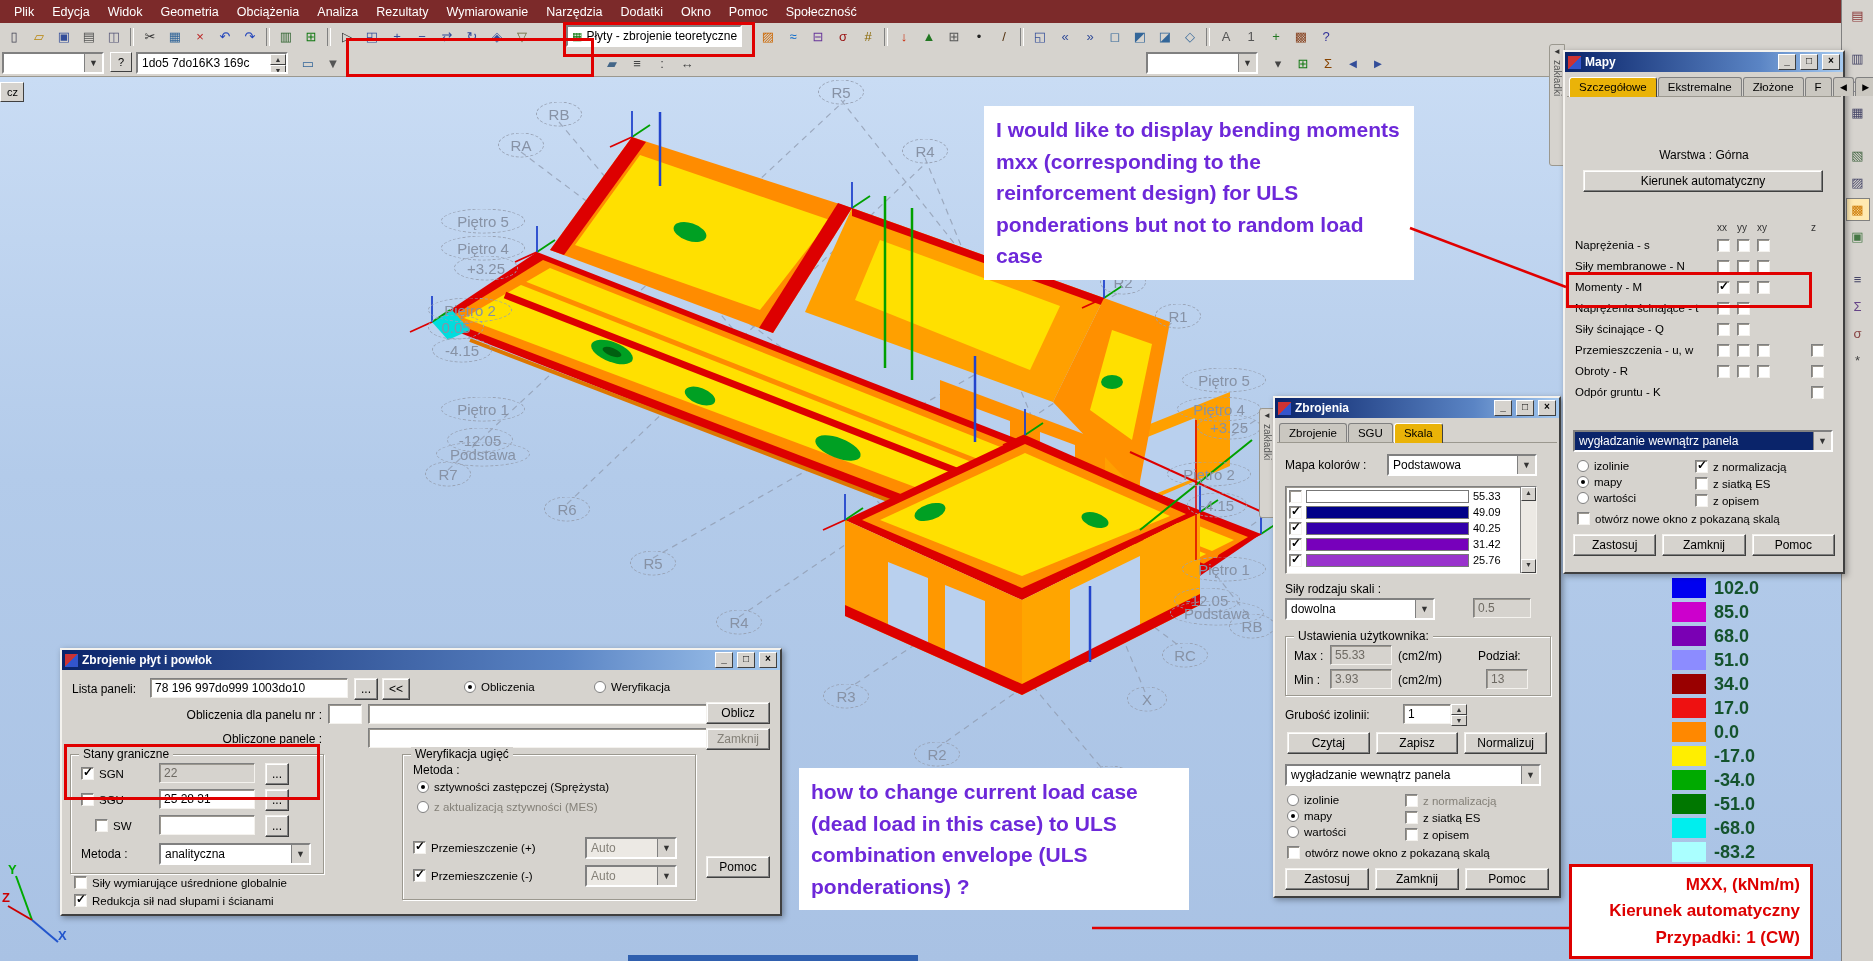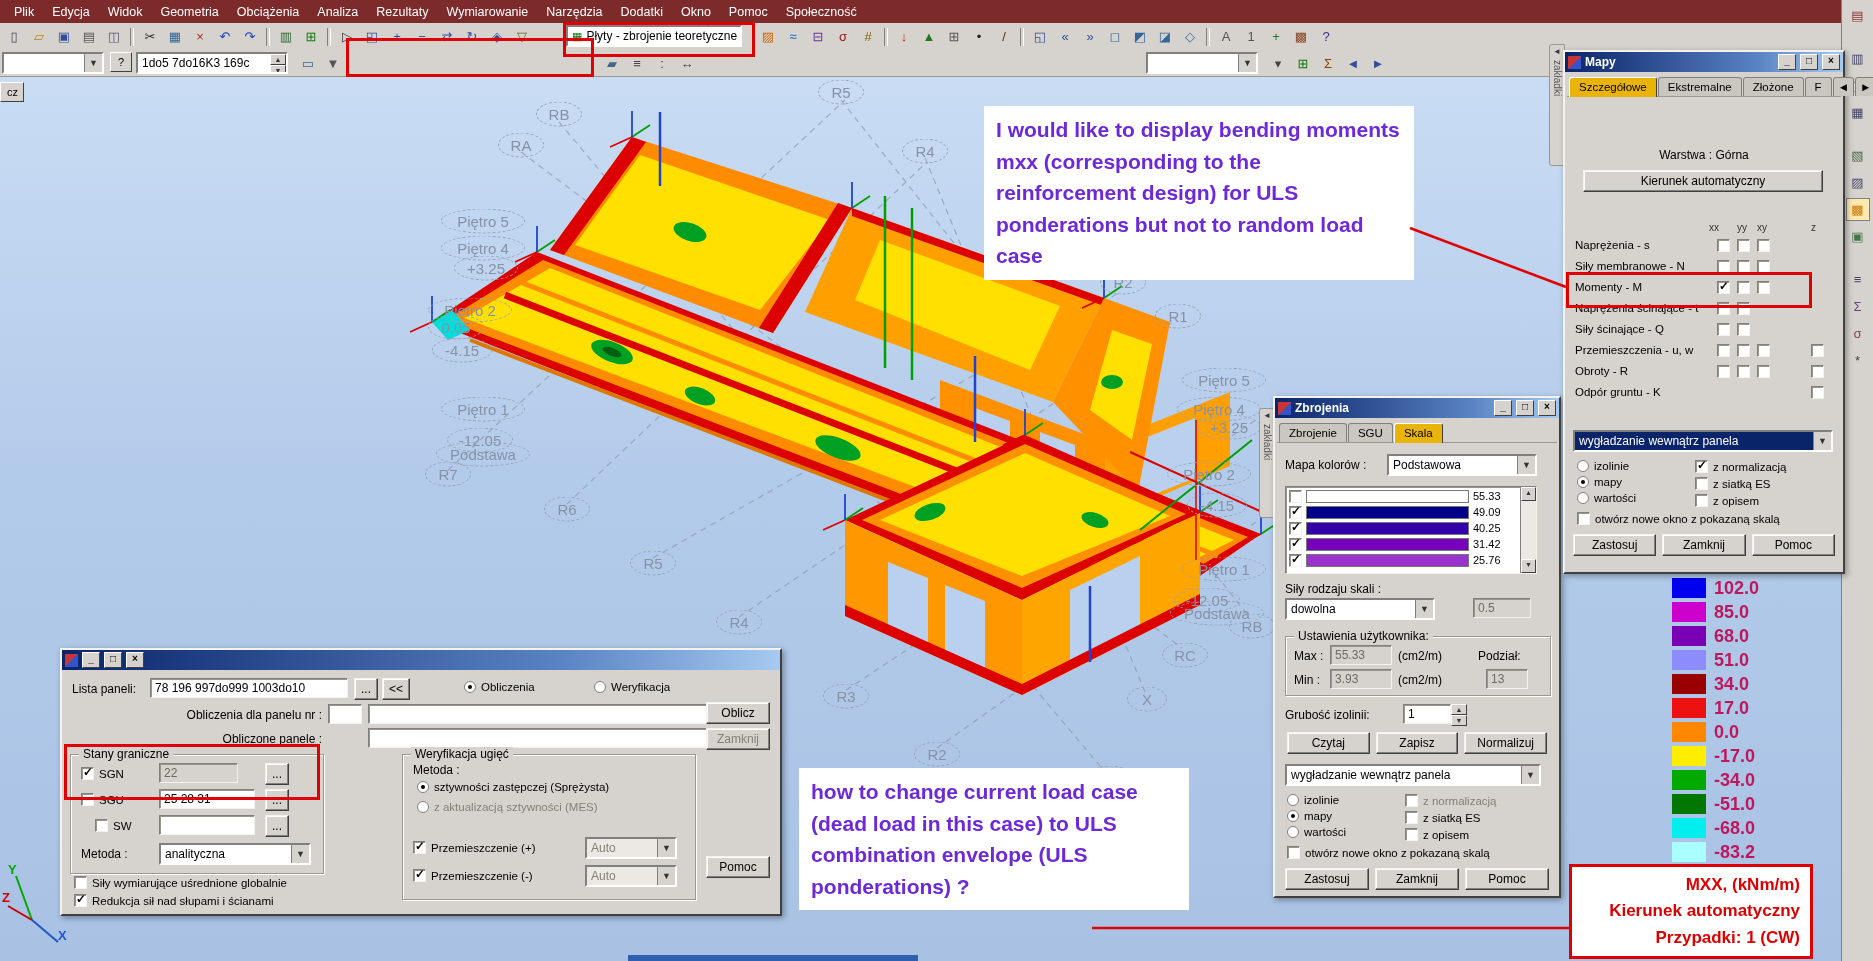--- a/index.html
+++ b/index.html
@@ -46,21 +46,21 @@
   #rstrip .tbi{margin-bottom:4px}
   .ztab{position:absolute;width:16px;background:#d6d3ce;border:1px solid #9b988f;border-radius:3px 0 0 3px;
         z-index:8;display:flex;flex-direction:column;align-items:center;padding-top:2px;box-sizing:border-box}
   .zarr{font-size:8px;color:#333}
   .ztext{writing-mode:vertical-rl;font-size:10px;color:#555;margin-top:4px}
 
   
   #legend{position:absolute;left:1672px;top:552px;z-index:6}
   .lg-row{display:flex;align-items:center;height:24px;gap:8px}
   .lg-sw{width:34px;height:20px;display:block}
-  .lg-val{color:#be185d;font-weight:bold;font-size:18px;white-space:nowrap}
+  .lg-val{color:#14532d;font-weight:bold;font-size:18px;white-space:nowrap}
 
   
   .note{position:absolute;background:#fff;color:#6d28d9;font-weight:bold;font-size:21px;
         line-height:1.5;padding:8px 12px;z-index:24;box-sizing:border-box}
   #note1{left:984px;top:106px;width:430px}
   #note2{left:799px;top:768px;width:390px}
   #mxx-box{position:absolute;left:1569px;top:864px;width:244px;background:#fff;border:3px solid #dd0000;
            z-index:26;padding:5px 10px;text-align:right;box-sizing:border-box}
   .mxx-line{color:#dd0000;font-weight:bold;font-size:17px;line-height:1.55;white-space:nowrap}
   .redbox{position:absolute;border:3px solid #e00000;z-index:26;pointer-events:none}
@@ -624,21 +624,21 @@
       <div class="tab active">Szczegółowe</div>
       <div class="tab">Ekstremalne</div>
       <div class="tab">Złożone</div>
       <div class="tab">F</div>
       <div class="tab" style="padding: 3px 4px;">◄</div>
       <div class="tab" style="padding: 3px 4px;">►</div>
     </div>
   <div class="lbl" style="position:absolute;left:0;right:0;top:96px;text-align:center">Warstwa : Górna</div>
   <button class="btn" style="position:absolute;left:18px;top:118px;width:240px">Kierunek automatyczny</button>
   <div id="mapy-head" style="position:absolute;left:0;top:170px;width:100%;height:12px">
-      <span class="mh" style="left: 144px;">xx</span>
+      <span class="mh" style="left: 152px;">xx</span>
       <span class="mh" style="left: 172px;">yy</span>
       <span class="mh" style="left: 192px;">xy</span>
       <span class="mh" style="left: 246px;">z</span>
     </div>
   <div id="mapy-rows" style="position:absolute;left:0;top:184px;width:100%">
       <div class="mrow">
         <span class="mlab">Naprężenia - s</span>
         <span class="cb mcb" style="left: 152px;"></span>
         <span class="cb mcb" style="left: 172px;"></span>
         <span class="cb mcb" style="left: 192px;"></span>
@@ -846,20 +846,21 @@
   <div class="btnrow" style="left:10px;right:10px;top:470px">
     <button class="btn">Zastosuj</button>
     <button class="btn">Zamknij</button>
     <button class="btn">Pomoc</button>
   </div>
 </div>
 
 <div class="dlg" id="dlg-plyty" style="left:60px;top:648px;width:718px;height:264px;z-index:10">
   <div class="titlebar">
     <span class="ticon"></span>
+    <span class="ttext">Zbrojenie płyt i powłok</span>
     <span class="tbtn">_</span>
     <span class="tbtn">□</span>
     <span class="tbtn">×</span>
   </div>
   <span class="lbl" style="position:absolute;left:10px;top:32px">Lista paneli:</span>
   <input class="txt" style="position: absolute; left: 88px; top: 28px; width: 198px;" value="78 196 997do999 1003do10">
   <button class="btn" style="position:absolute;left:292px;top:28px;width:24px">...</button>
   <button class="btn" style="position:absolute;left:320px;top:28px;width:28px">&lt;&lt;</button>
   <label class="chk" style="position:absolute;left:402px;top:31px">
       <span class="rad on"></span>
@@ -873,21 +874,21 @@
   <span class="txt" style="position:absolute;left:266px;top:54px;width:34px"></span>
   <span class="txt" style="position:absolute;left:306px;top:54px;width:376px"></span>
   <span class="lbl" style="position:absolute;left:110px;top:82px;width:150px;text-align:right">Obliczone panele :</span>
   <span class="txt" style="position:absolute;left:306px;top:78px;width:376px"></span>
   <div class="grp" style="left:8px;top:104px;width:252px;height:118px">
     <span class="glab">Stany graniczne</span>
     <label class="chk" style="position:absolute;left:10px;top:12px">
         <span class="cb on"></span>
         <span>SGN</span>
       </label>
-    <span class="txt dis" style="position:absolute;left:88px;top:8px;width:79px">22</span>
+    <span class="txt dis" style="position:absolute;left:88px;top:8px;width:96px">22</span>
     <button class="btn" style="position:absolute;left:194px;top:8px;width:24px">...</button>
     <label class="chk" style="position:absolute;left:10px;top:38px">
         <span class="cb"></span>
         <span>SGU</span>
       </label>
     <span class="txt" style="position:absolute;left:88px;top:34px;width:96px">25 28 31</span>
     <button class="btn" style="position:absolute;left:194px;top:34px;width:24px">...</button>
     <label class="chk" style="position:absolute;left:24px;top:64px">
         <span class="cb"></span>
         <span>SW</span>

